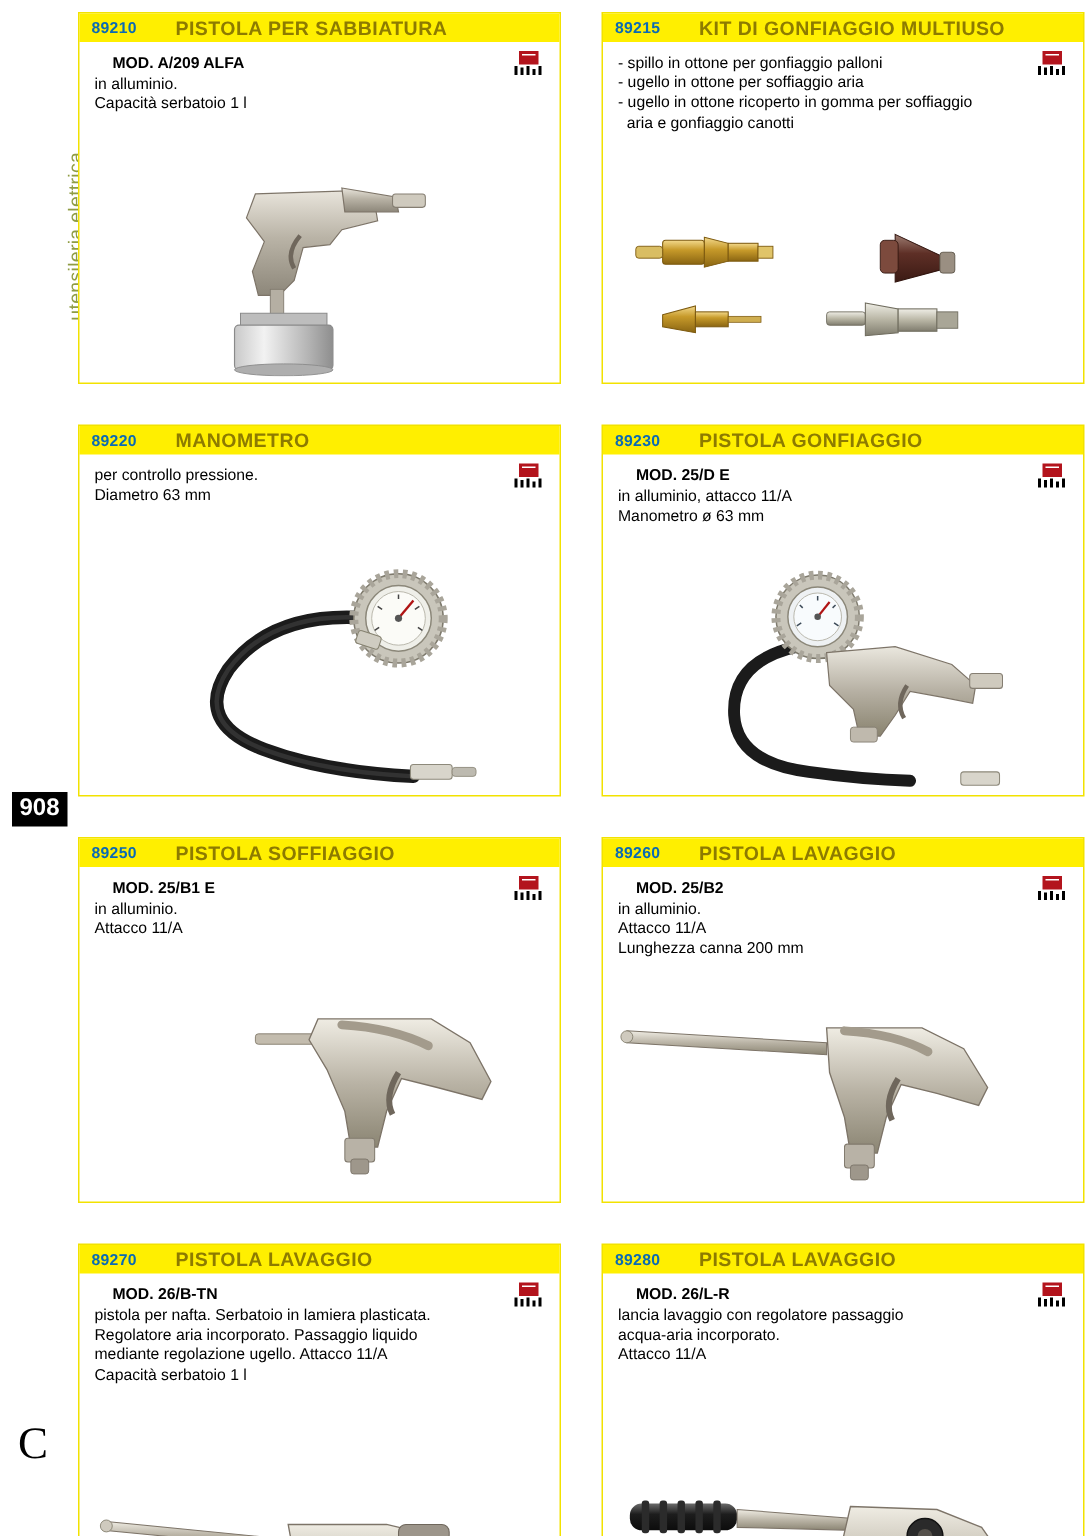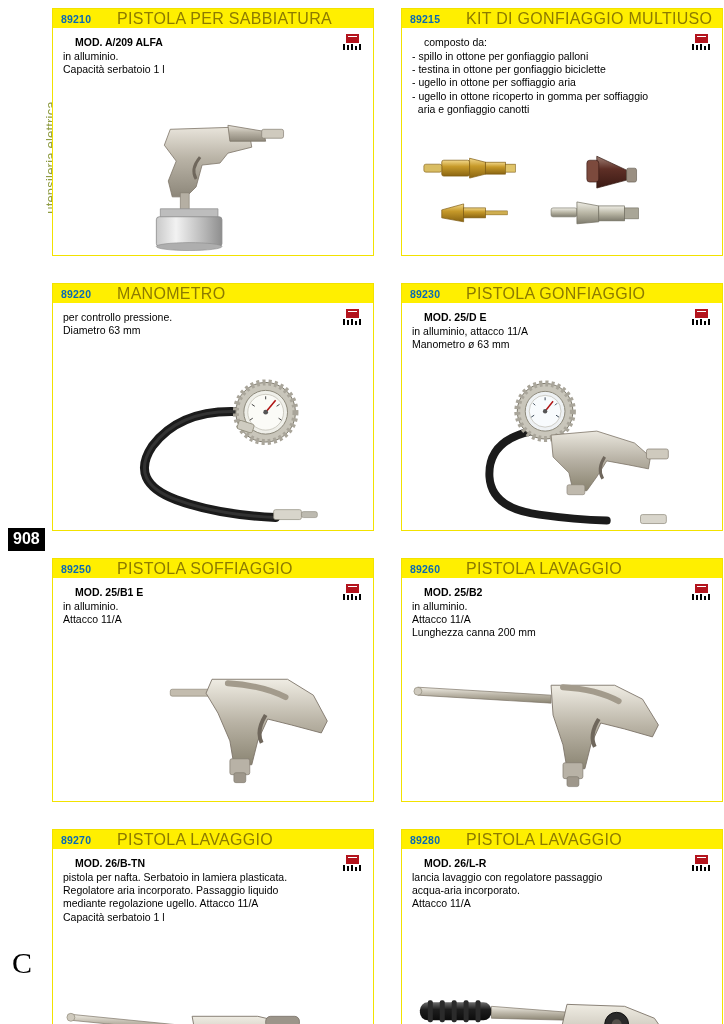--- a/index.html
+++ b/index.html
@@ -82,22 +82,22 @@
   }
   .code {
     color:#0a6ab4;
     font-size:10.5px;
     font-weight:bold;
     letter-spacing:0.2px;
     min-width:46px;
   }
   .head-title {
     color:#8d7b00;
-    font-size:16px;
-    font-weight:normal;
+    font-size:13px;
+    font-weight:bold;
     letter-spacing:0.3px;
     margin-left:10px;
     text-transform:uppercase;
   }
 
   .card-body {
     position:relative;
     padding:8px 10px 0 10px;
     box-sizing:border-box;
     height:calc(100% - 19px);
@@ -217,24 +217,22 @@
     <div class="card h1">
       <div class="card-head">
         <span class="code">89215</span>
         <span class="head-title">KIT DI GONFIAGGIO MULTIUSO</span>
       </div>
       <div class="card-body">
         <div class="brand">
             <span class="sq"></span>
             <span class="bars"></span>
           </div>
-        <p class="model" style="font-weight:normal">composto da:</p>
         <p class="desc">
           <span class="ln">- spillo in ottone per gonfiaggio palloni</span>
-          <span class="ln">- testina in ottone per gonfiaggio biciclette</span>
           <span class="ln">- ugello in ottone per soffiaggio aria</span>
           <span class="ln">- ugello in ottone ricoperto in gomma per soffiaggio</span>
           <span class="ln">  aria e gonfiaggio canotti</span>
         </p>
         <div class="art" style="height:115px">
           <svg viewBox="0 0 322 115">
             <defs>
               <linearGradient id="brass" x1="0" y1="0" x2="0" y2="1">
                 <stop offset="0" stop-color="#f3d98c"></stop>
                   <stop offset="0.4" stop-color="#c79a2a"></stop>

